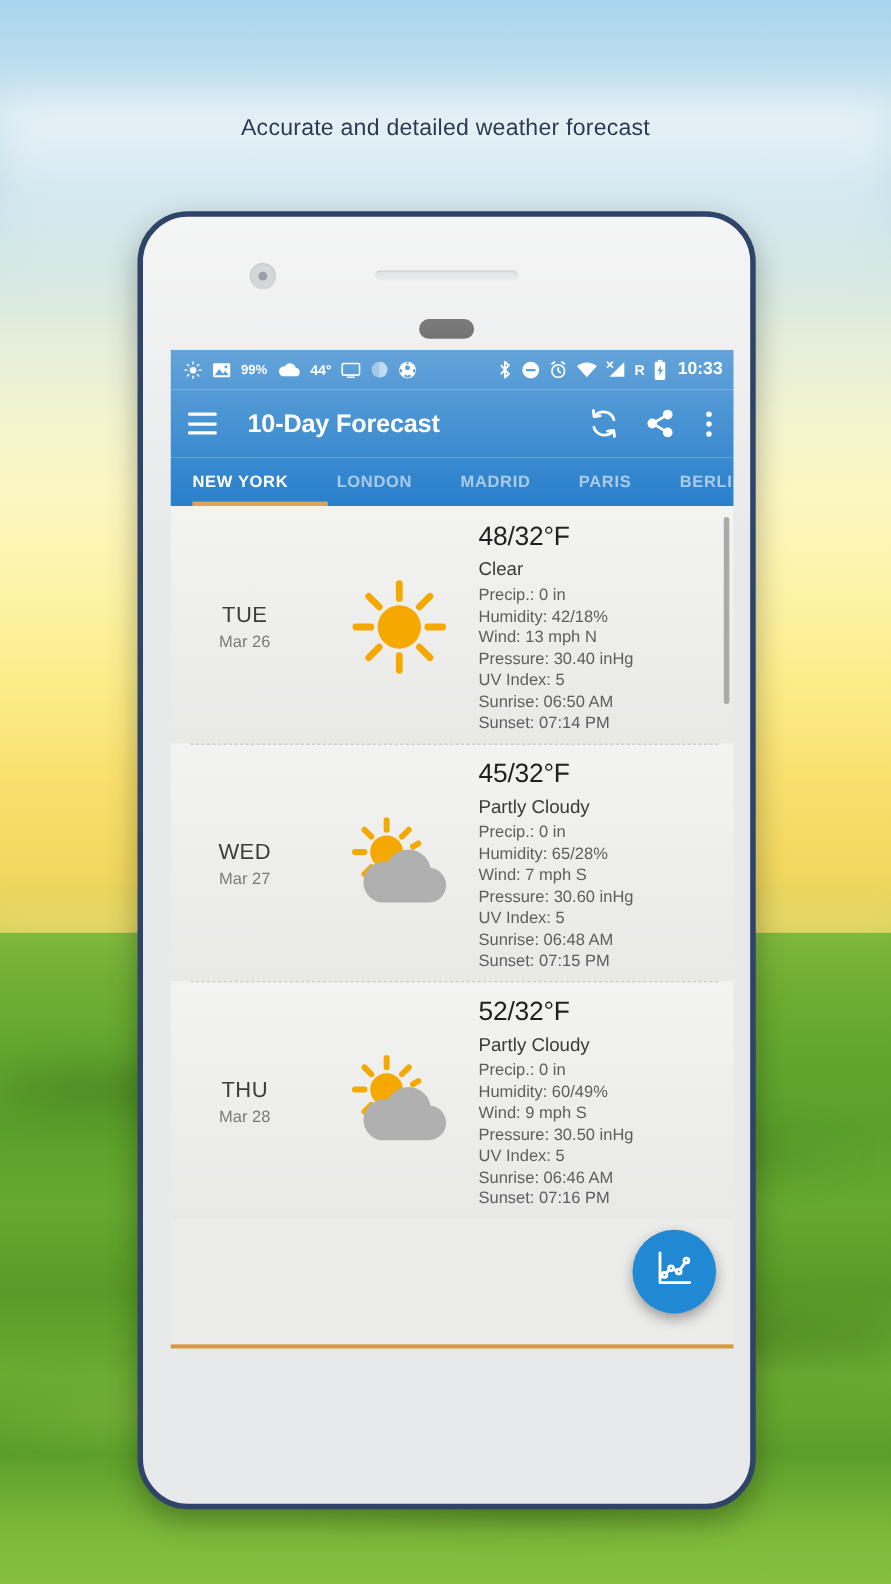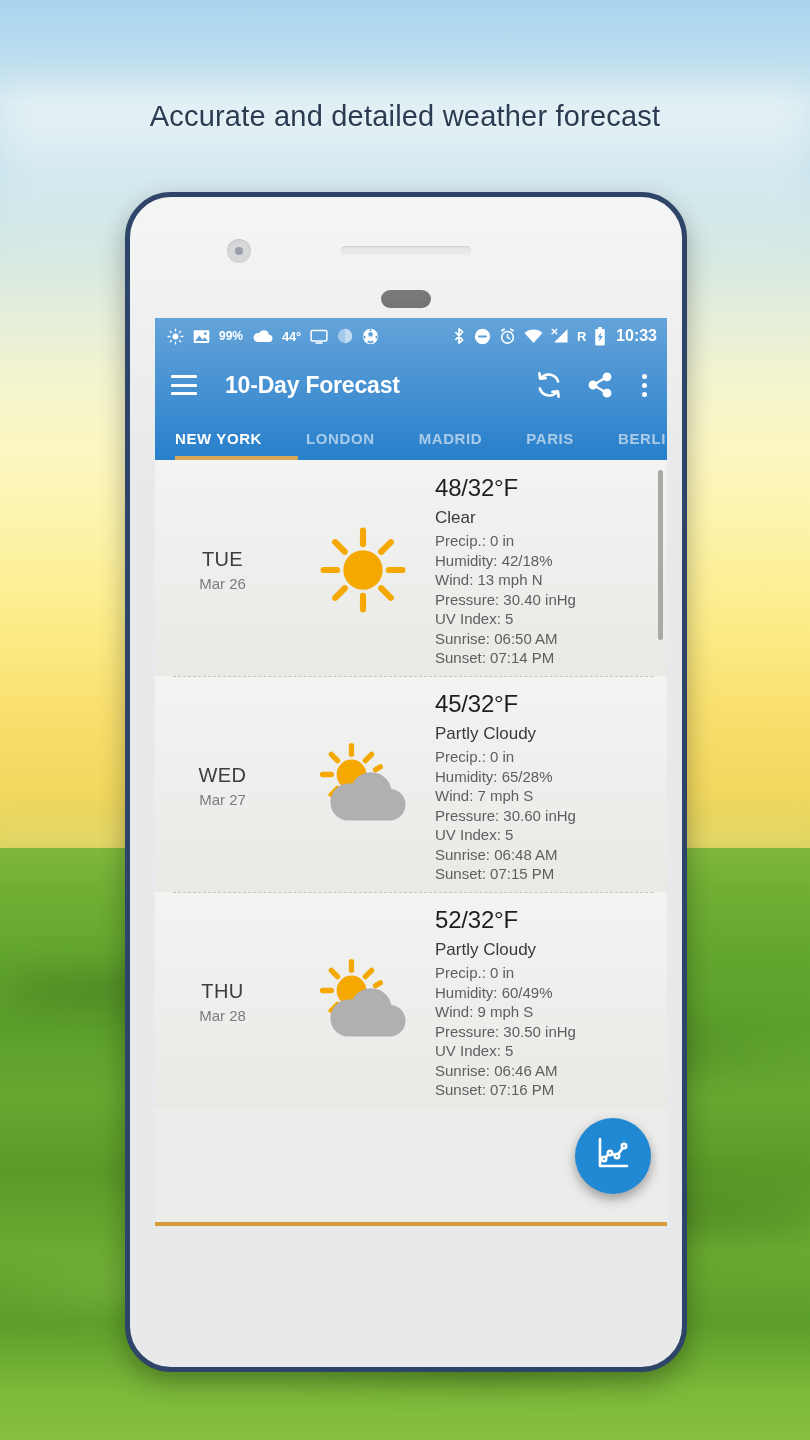--- a/index.html
+++ b/index.html
@@ -47,21 +47,21 @@
     position:absolute; left:0; right:0; top:828px; height:46px;
     background:linear-gradient(180deg, rgba(240,220,110,.85), rgba(120,175,55,.2));
     filter:blur(11px);
   }
 
   
   .headline {
     position:absolute; z-index:3; left:0; right:0; top:96px;
     text-align:center;
     color:#2a3b52;
-    font-size:29px; line-height:41px; font-weight:400;
+    font-size:21px; line-height:41px; font-weight:400;
     letter-spacing:.2px;
     text-shadow:0 1px 2px rgba(255,255,255,.5);
   }
 
   
   .phone {
     position:absolute; z-index:4;
     left:125px; top:192px; width:562px; height:1180px;
     border-radius:46px;
     background:#e8e9ea;

